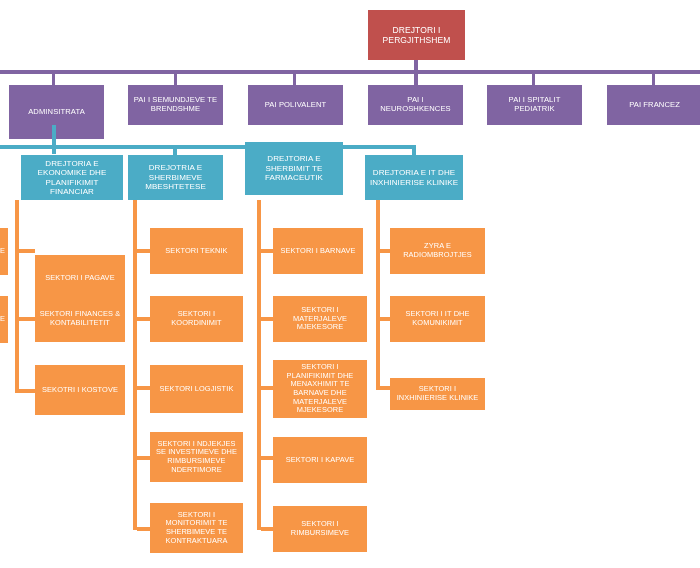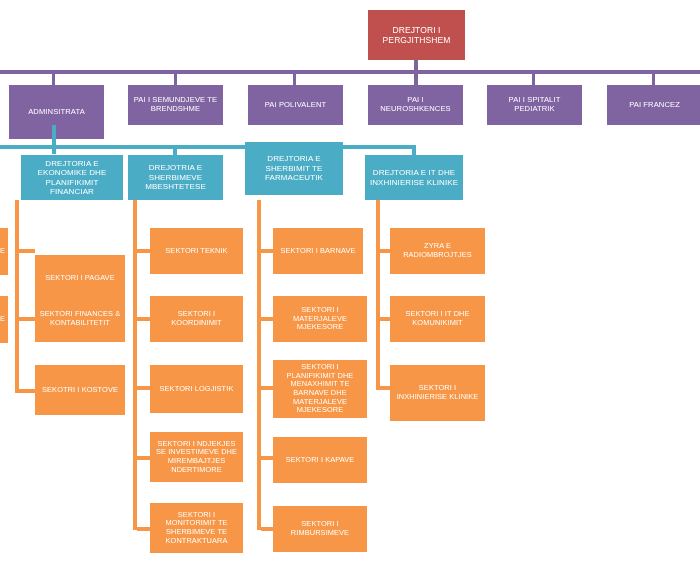--- a/index.html
+++ b/index.html
@@ -131,21 +131,21 @@
   <div class="node n-sec" style="left:150px;top:228px;width:93px;height:46px;">
     <span>SEKTORI TEKNIK</span>
   </div>
   <div class="node n-sec" style="left:150px;top:296px;width:93px;height:46px;justify-content:center;">
     <span>SEKTORI I KOORDINIMIT</span>
   </div>
   <div class="node n-sec" style="left:150px;top:365px;width:93px;height:48px;">
     <span>SEKTORI LOGJISTIK</span>
   </div>
   <div class="node n-sec" style="left:150px;top:432px;width:93px;height:50px;">
-    <span>SEKTORI I NDJEKJES SE INVESTIMEVE DHE MIREMBAJTJES NDERTIMORE</span>
+    <span>SEKTORI I NDJEKJES SE INVESTIMEVE DHE RIMBURSIMEVE NDERTIMORE</span>
   </div>
   <div class="node n-sec" style="left:150px;top:503px;width:93px;height:50px;">
     <span>SEKTORI I MONITORIMIT TE SHERBIMEVE TE KONTRAKTUARA</span>
   </div>
 
   <div class="conn c-orange" style="left:257px;top:200px;width:4px;height:330px;"></div>
   <div class="conn c-orange" style="left:261px;top:249px;width:12px;height:4px;"></div>
   <div class="conn c-orange" style="left:261px;top:317px;width:12px;height:4px;"></div>
   <div class="conn c-orange" style="left:261px;top:386px;width:12px;height:4px;"></div>
   <div class="conn c-orange" style="left:261px;top:456px;width:12px;height:4px;"></div>
@@ -171,17 +171,17 @@
   <div class="conn c-orange" style="left:380px;top:249px;width:10px;height:4px;"></div>
   <div class="conn c-orange" style="left:380px;top:317px;width:10px;height:4px;"></div>
   <div class="conn c-orange" style="left:380px;top:386px;width:10px;height:4px;"></div>
 
   <div class="node n-sec" style="left:390px;top:228px;width:95px;height:46px;">
     <span>ZYRA E RADIOMBROJTJES</span>
   </div>
   <div class="node n-sec" style="left:390px;top:296px;width:95px;height:46px;">
     <span>SEKTORI I IT DHE KOMUNIKIMIT</span>
   </div>
-  <div class="node n-sec" style="left:390px;top:365px;width:95px;height:56px;">
+  <div class="node n-sec" style="left:390px;top:378px;width:95px;height:32px;">
     <span>SEKTORI I INXHINIERISE KLINIKE</span>
   </div>
 
 </div>
 
 </body></html>

